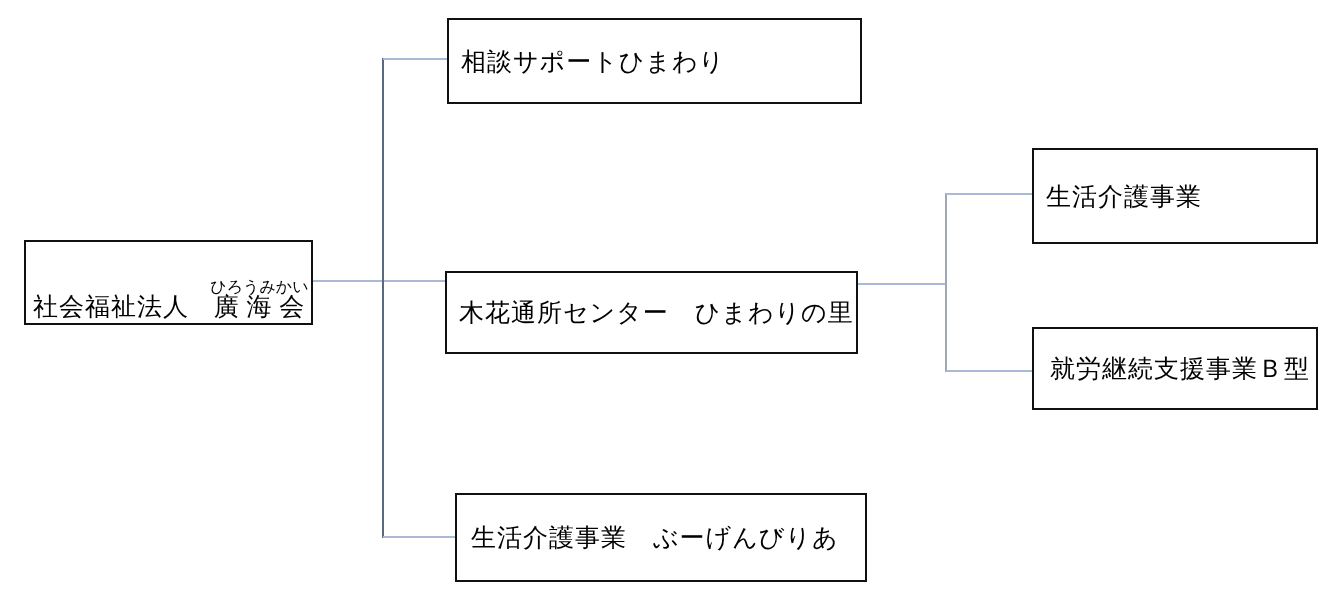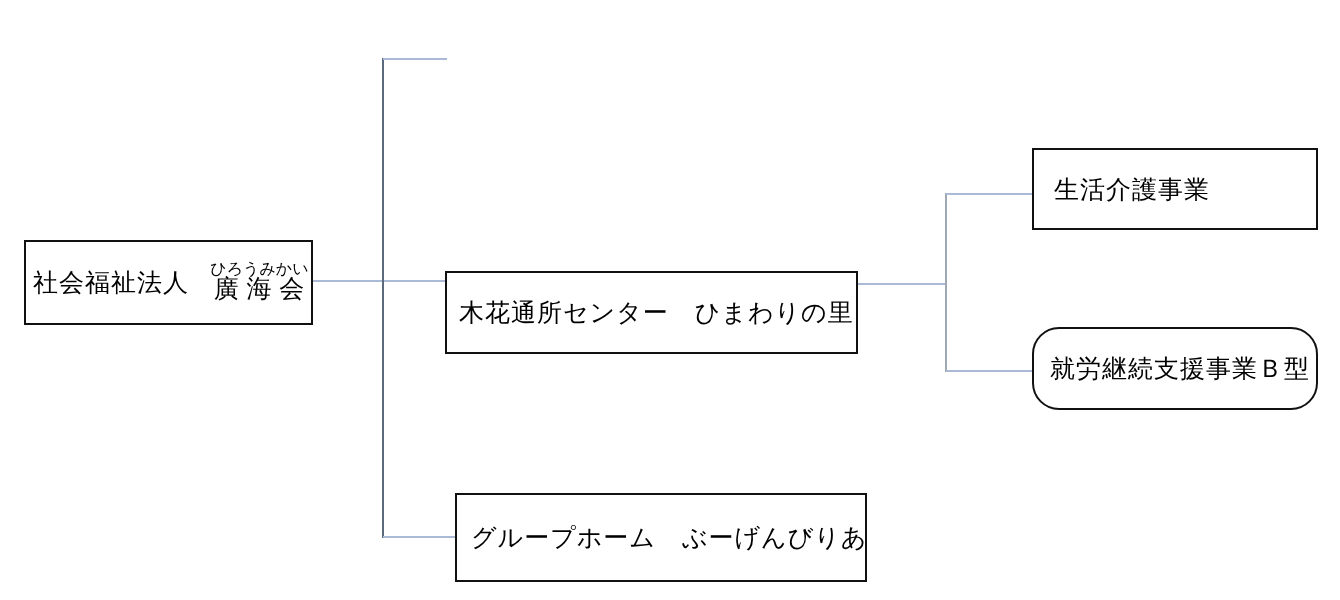--- a/index.html
+++ b/index.html
@@ -24,26 +24,26 @@
     box-sizing:border-box;
     border:2px solid var(--box-border);
     background:var(--background);
     display:flex;
     align-items:center;
     padding-left:12px;
     font-size:25px;
     letter-spacing:1px;
     white-space:nowrap;
   }
-  .box-root     {left:24px;  top:240px; width:289px; height:85px; padding-left:7px;}
+  .box-root     {left:24px;  top:240px; width:289px; height:85px; padding-left:7px;align-items:flex-end;}
   .box-division1{left:447px; top:18px;  width:415px; height:86px;}
   .box-division2{left:445px; top:247px; width:413px; height:83px;margin-top:24px;}
   .box-division3{left:455px; top:493px; width:412px; height:89px; padding-left:14px;}
-  .box-service1 {left:1032px;top:148px; width:286px; height:82px; padding-left:20px;}
-  .box-service2 {left:1032px;top:327px; width:286px; height:83px; padding-left:16px;border-radius:27px;}
+  .box-service1 {left:1032px;top:148px; width:286px; height:96px; padding-left:12px;}
+  .box-service2 {left:1032px;top:327px; width:286px; height:83px; padding-left:16px;}
 
   ruby.org-ruby{ruby-position:over;margin-left:0.85em;}
   ruby.org-ruby rt{
     font-size:16px;
     letter-spacing:0;
     text-align:center;
     color:var(--text-color);
     transform:translateY(2px);
   }
 
@@ -74,25 +74,28 @@
   <div class="line h c-mid-h"></div>
   <div class="line v v-right c-right-v"></div>
   <div class="line h c-r1-h"></div>
   <div class="line h c-r2-h"></div>
 
   <div class="box box-root">
     <span>社会福祉法人</span>
       <ruby class="org-ruby"><span>廣海会</span><rt>ひろうみかい</rt></ruby>
   </div>
 
+  <div class="box box-division1">
+    <span>相談サポートひまわり</span>
+  </div>
   <div class="box box-division2">
     <span>木花通所センター　ひまわりの里</span>
   </div>
   <div class="box box-division3">
-    <span>グループホーム　ぶーげんびりあ</span>
+    <span>生活介護事業　ぶーげんびりあ</span>
   </div>
 
   <div class="box box-service1">
     <span>生活介護事業</span>
   </div>
   <div class="box box-service2">
     <span>就労継続支援事業Ｂ型</span>
   </div>
 
 </div>

